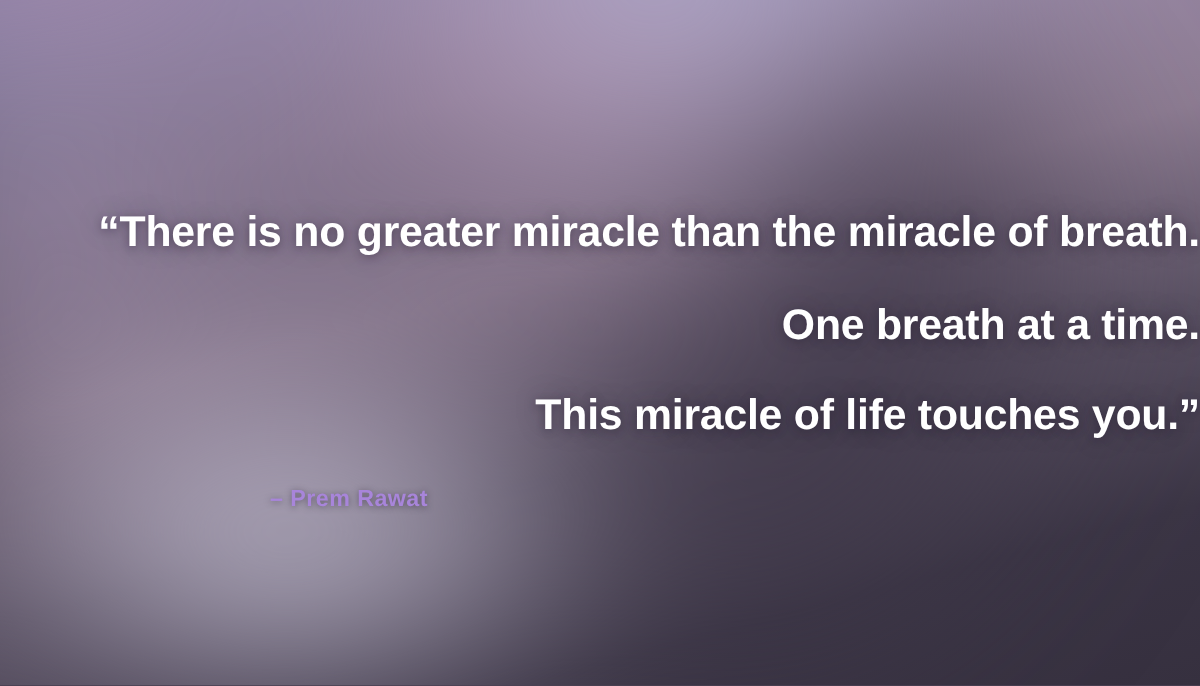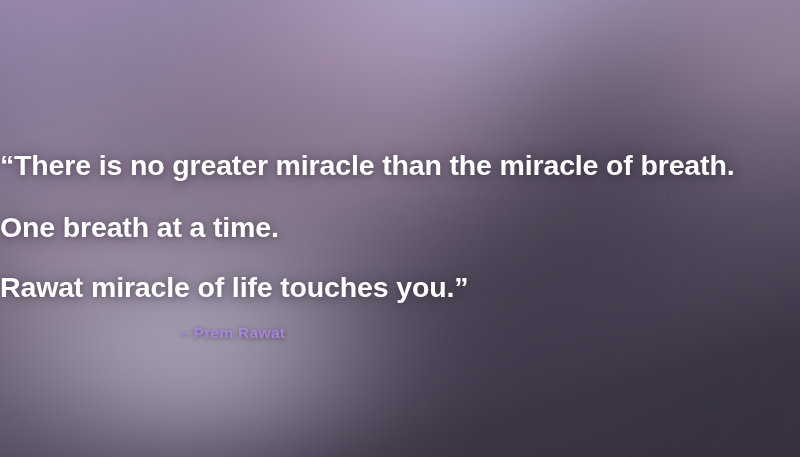--- a/index.html
+++ b/index.html
@@ -67,28 +67,27 @@
     position: absolute;
     left: 0;
     top: 0;
     width: 800px;
     height: 457px;
   }
 
   .quote-line {
     position: absolute;
     width: 100%;
-    text-align: left;
+    text-align: right;
     color: #ffffff;
     font-size: 28.5px;
     font-weight: 600;
     letter-spacing: -0.15px;
     white-space: nowrap;
     text-shadow: 0 1px 6px rgba(40,32,50,0.45), 0 0 18px rgba(40,32,50,0.25);
-    margin-top: 10px;
   }
 
   .quote-line-1 { top: 139px; }
   .quote-line-2 { top: 201px; }
   .quote-line-3 { top: 261px; }
 
   .attribution {
     position: absolute;
     top: 324px;
     left: 0;
@@ -113,20 +112,20 @@
 
   <div class="bg-layer bg-base"></div>
   <div class="bg-layer bg-blobs"></div>
 
   <div class="quote-content">
 
     <div class="quote-line quote-line-1">“There is no greater miracle than the miracle of breath.</div>
 
     <div class="quote-line quote-line-2">One breath at a time.</div>
 
-    <div class="quote-line quote-line-3">Rawat miracle of life touches you.”</div>
+    <div class="quote-line quote-line-3">This miracle of life touches you.”</div>
 
     <div class="attribution">
       <span class="attribution-inner">– Prem Rawat</span>
     </div>
 
   </div>
 </div>
 
 </body></html>

